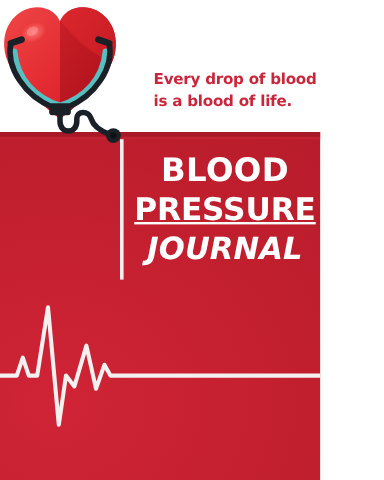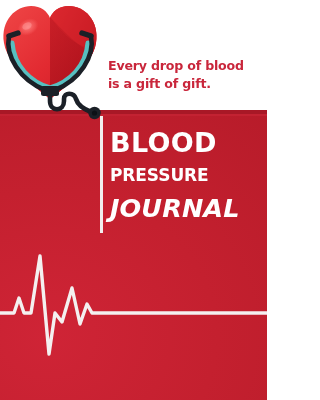--- a/index.html
+++ b/index.html
@@ -42,21 +42,21 @@
   .red-topband-hl {
     position: absolute;
     left: 0; top: 114px;
     width: 267px; height: 2px;
     background: #c32232;
   }
 
   
   .tagline {
     position: absolute;
-    left: 108px;
+    left: 128px;
     top: 57px;
     width: 145px;
     color: #c9263b;
     font-size: 12.6px;
     font-weight: bold;
     line-height: 1.45;
     letter-spacing: -0.2px;
     font-family: "DejaVu Sans", sans-serif;
   }
   .tagline span { display: block; }
@@ -86,22 +86,23 @@
     width: 155px;
   }
   .title-line {
     color: #ffffff;
     font-size: 27px;
     font-weight: bold;
     letter-spacing: 0.3px;
     line-height: 33px;
     font-family: "DejaVu Sans", sans-serif;
     white-space: nowrap;
-  }
-  .title-line.l2 { font-size: 17px; letter-spacing: -0.1px; }
+    text-align: center;
+  }
+  .title-line.l2 { font-size: 26px; letter-spacing: -0.1px; text-decoration: underline; }
   .title-line.l3 { font-size: 25.5px; letter-spacing: 0.1px; font-style: italic; }
 
   
   .ecg {
     position: absolute;
     left: 0;
     top: 236px;
     width: 267px;
     height: 164px;
   }
@@ -176,21 +177,21 @@
     <rect x="41" y="86" width="18" height="10" rx="2.5" fill="#1b2027"></rect>
 
     <g>
       <circle cx="94.5" cy="113" r="6.2" fill="#1b2027"></circle>
       <circle cx="94.5" cy="113" r="2.6" fill="#0d1116"></circle>
     </g>
   </svg>
 
   <div class="tagline">
     <span>Every drop of blood</span>
-    <span>is a gift of gift.</span>
+    <span>is a blood of life.</span>
   </div>
 
   <div class="rule"></div>
 
   <div class="title-block">
     <div class="title-line l1">BLOOD</div>
     <div class="title-line l2">PRESSURE</div>
     <div class="title-line l3">JOURNAL</div>
   </div>
 

